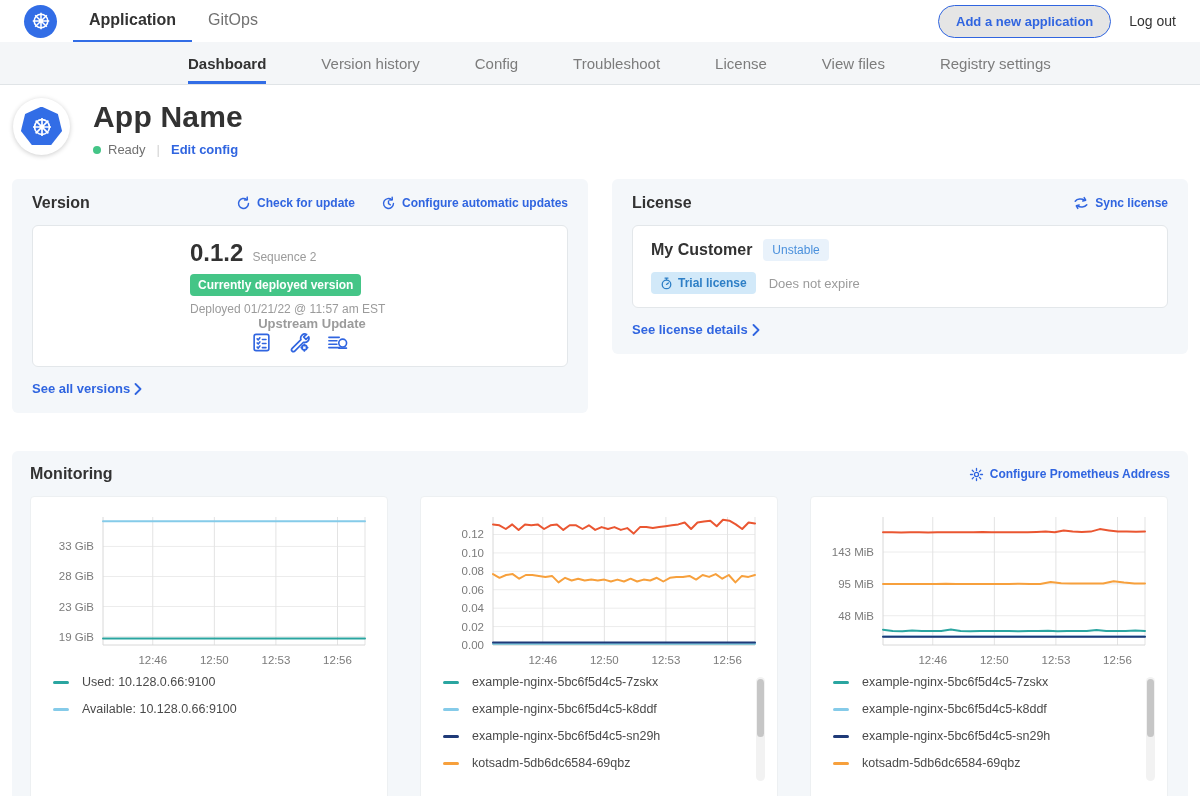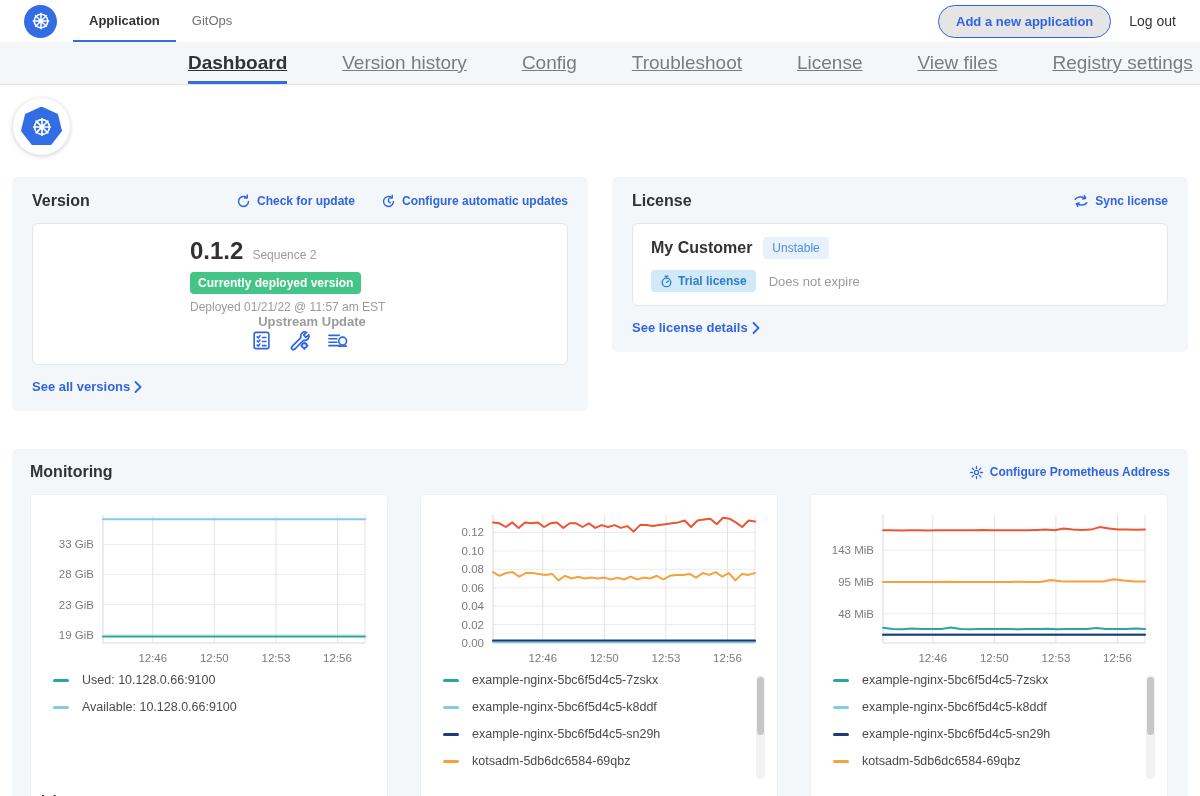--- a/index.html
+++ b/index.html
@@ -1,29 +1,29 @@
 <!DOCTYPE html>
 <html><head>
 <meta charset="utf-8">
 <style>
   * { margin:0; padding:0; box-sizing:border-box; }
   html,body { width:1200px; height:796px; background:#fff; font-family:"Liberation Sans",sans-serif; color:#323232; overflow:hidden; }
 
   
   .topnav { height:42px; display:flex; align-items:stretch; background:#fff; padding:0 24px; }
   .brand { width:33px; height:33px; border-radius:50%; background:#326de6; display:flex; align-items:center; justify-content:center; align-self:center; margin-right:16px; }
-  .topnav-item { display:flex; align-items:center; padding:8px 16px; font-size:13px; color:#717171; cursor:pointer; border-bottom:2px solid transparent; }
+  .topnav-item { display:flex; align-items:center; padding:8px 16px; font-size:16px; color:#717171; cursor:pointer; border-bottom:2px solid transparent; }
   .topnav-item.active { color:#323232; font-weight:bold; border-bottom:2px solid #326de6; }
   .topnav-right { margin-left:auto; display:flex; align-items:center; gap:18px; }
   .add-app-btn { border:1px solid #3065e0; color:#3065e0; background:#e5e5e5; border-radius:17px; padding:8px 17px; font-size:13px; font-weight:bold; cursor:pointer; font-family:inherit; }
   .logout { font-size:14px; color:#323232; cursor:pointer; }
 
   
   .subnav { height:43px; background:#f4f6f8; border-bottom:1px solid #e0e4e7; display:flex; padding-left:188px; gap:55px; }
-  .subnav-item { display:flex; align-items:center; font-size:19px; color:#7c7c7c; cursor:pointer; border-bottom:3px solid transparent; padding-top:3px;text-decoration:underline; }
+  .subnav-item { display:flex; align-items:center; font-size:15px; color:#7c7c7c; cursor:pointer; border-bottom:3px solid transparent; padding-top:3px; }
   .subnav-item.active { color:#323232; font-weight:bold; border-bottom:3px solid #326de6; padding-top:3px; }
 
   
   .app-header { display:flex; padding:13px 24px 16px 13px; }
   .app-logo { width:57px; height:57px; border-radius:50%; background:#fff; box-shadow:0 1px 5px rgba(0,0,0,.2); display:flex; align-items:center; justify-content:center; }
   .heptagon { width:42px; height:40px; background:#326de6; clip-path:polygon(50% 0%,89% 19%,99% 61%,73% 96%,27% 96%,1% 61%,11% 19%); display:flex; align-items:center; justify-content:center; }
   .app-title-block { margin-left:23px; padding-top:2px; }
   .app-title { font-size:30px; font-weight:bold; color:#323232; letter-spacing:.2px; }
   .status-row { display:flex; align-items:center; margin-top:8px; font-size:13px; color:#717171; }
   .status-dot { width:8px; height:8px; border-radius:50%; background:#44c587; margin-right:7px; }
@@ -103,20 +103,29 @@
 <section class="app-header">
   <div class="app-logo">
     <div class="heptagon">
       <svg width="24" height="24" viewBox="0 0 20 20">
         <g stroke="#fff" stroke-width="1.4" fill="none">
           <circle cx="10" cy="10" r="6.2"></circle>
           <path d="M10 2.5v15M2.5 10h15M4.7 4.7l10.6 10.6M15.3 4.7L4.7 15.3"></path>
         </g>
           <circle cx="10" cy="10" r="2" fill="#fff"></circle>
       </svg>
+    </div>
+  </div>
+  <div class="app-title-block">
+    <div class="app-title">App Name</div>
+    <div class="status-row">
+      <span class="status-dot"></span>
+      <span>Ready</span>
+      <span class="vdiv">|</span>
+      <span class="link">Edit config</span>
     </div>
   </div>
 </section>
 
 <div class="cards-row">
   <div class="card">
     <div class="card-head">
       <div class="card-title">Version</div>
       <div class="head-links">
         <div class="icon-link">

